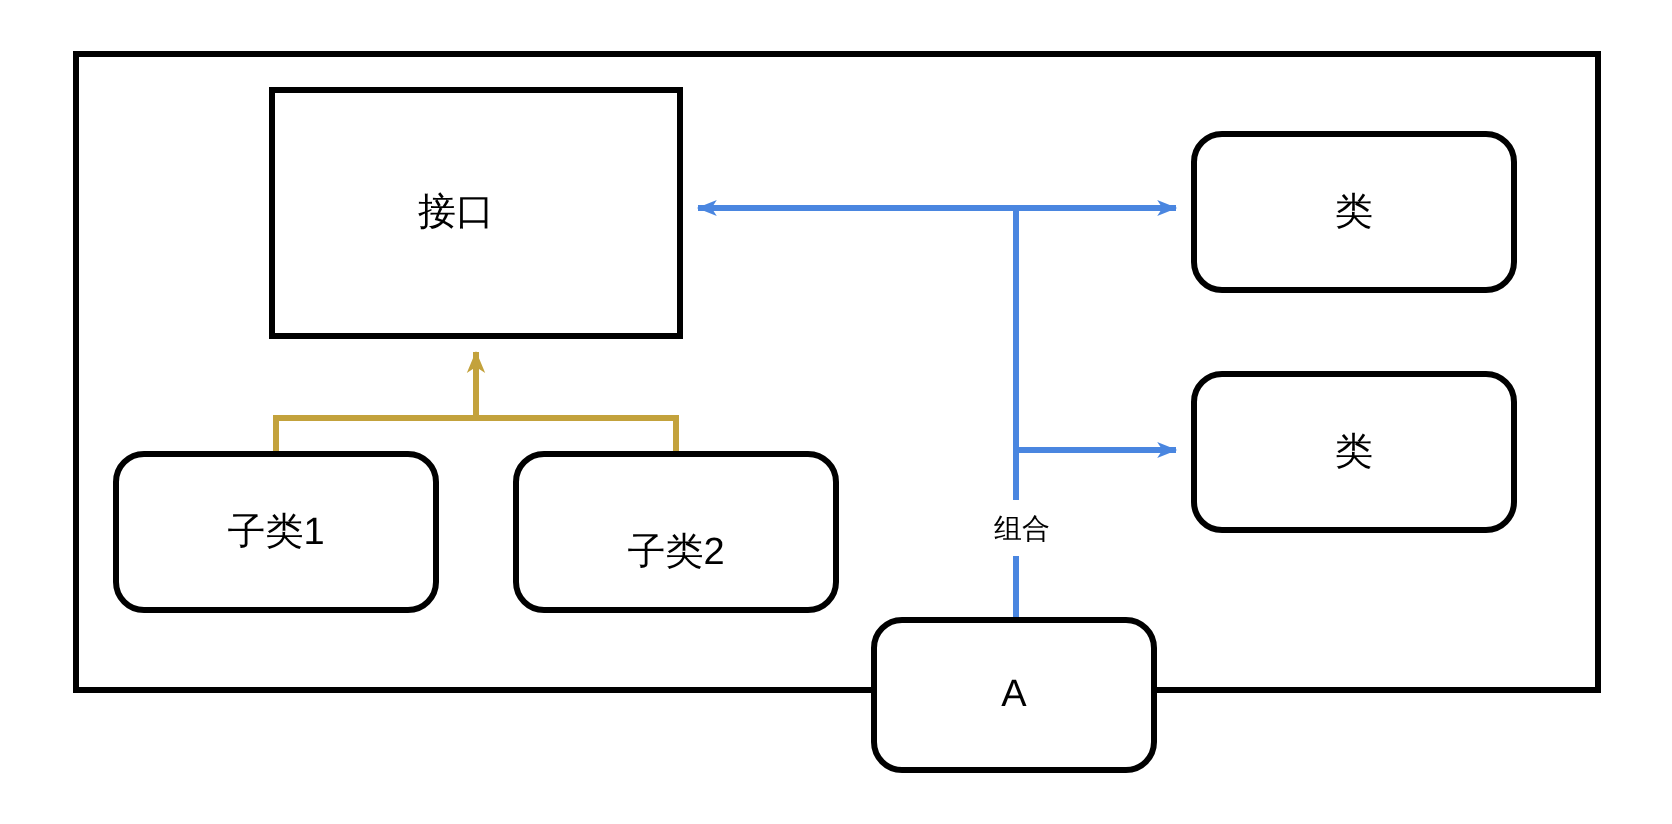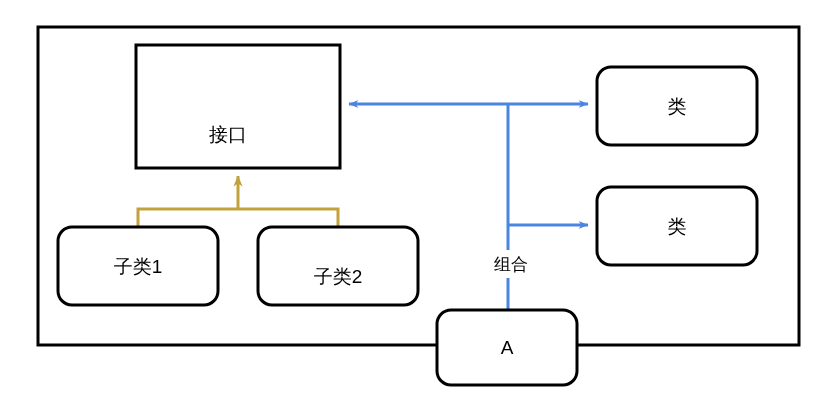--- a/index.html
+++ b/index.html
@@ -34,21 +34,21 @@
     line-height: 1;
     white-space: nowrap;
     pointer-events: none;
   }
   .edge-label {
     position: absolute;
     display: flex;
     align-items: center;
     justify-content: center;
     color: #000000;
-    font-size: 17px;
+    font-size: 14px;
     line-height: 1;
     white-space: nowrap;
     background: #ffffff;
     padding: 1px 3px;
   }
 </style>
 </head>
 <body>
 
 <div id="canvas">
@@ -91,21 +91,21 @@
 
     <rect x="597" y="187" width="160" height="78" rx="14" ry="14" fill="#ffffff" stroke="#000000" stroke-width="3"></rect>
 
     <rect x="58" y="227" width="160" height="78" rx="14" ry="14" fill="#ffffff" stroke="#000000" stroke-width="3"></rect>
 
     <rect x="258" y="227" width="160" height="78" rx="14" ry="14" fill="#ffffff" stroke="#000000" stroke-width="3"></rect>
 
     <rect x="437" y="310" width="140" height="75" rx="14" ry="14" fill="#ffffff" stroke="#000000" stroke-width="3"></rect>
   </svg>
 
-  <div class="node-label" style="left:136px; top:45px; width:184px; height:123px;margin-top:28px;">接口</div>
+  <div class="node-label" style="left:136px; top:45px; width:184px; height:123px;">接口</div>
 
   <div class="node-label" style="left:597px; top:67px; width:160px; height:78px;">类</div>
 
   <div class="node-label" style="left:597px; top:187px; width:160px; height:78px;">类</div>
 
   <div class="node-label" style="left:58px; top:227px; width:160px; height:78px;">子类1</div>
 
   <div class="node-label" style="left:258px; top:227px; width:160px; height:98px;">子类2</div>
 
   <div class="node-label" style="left:437px; top:310px; width:140px; height:75px;">A</div>

